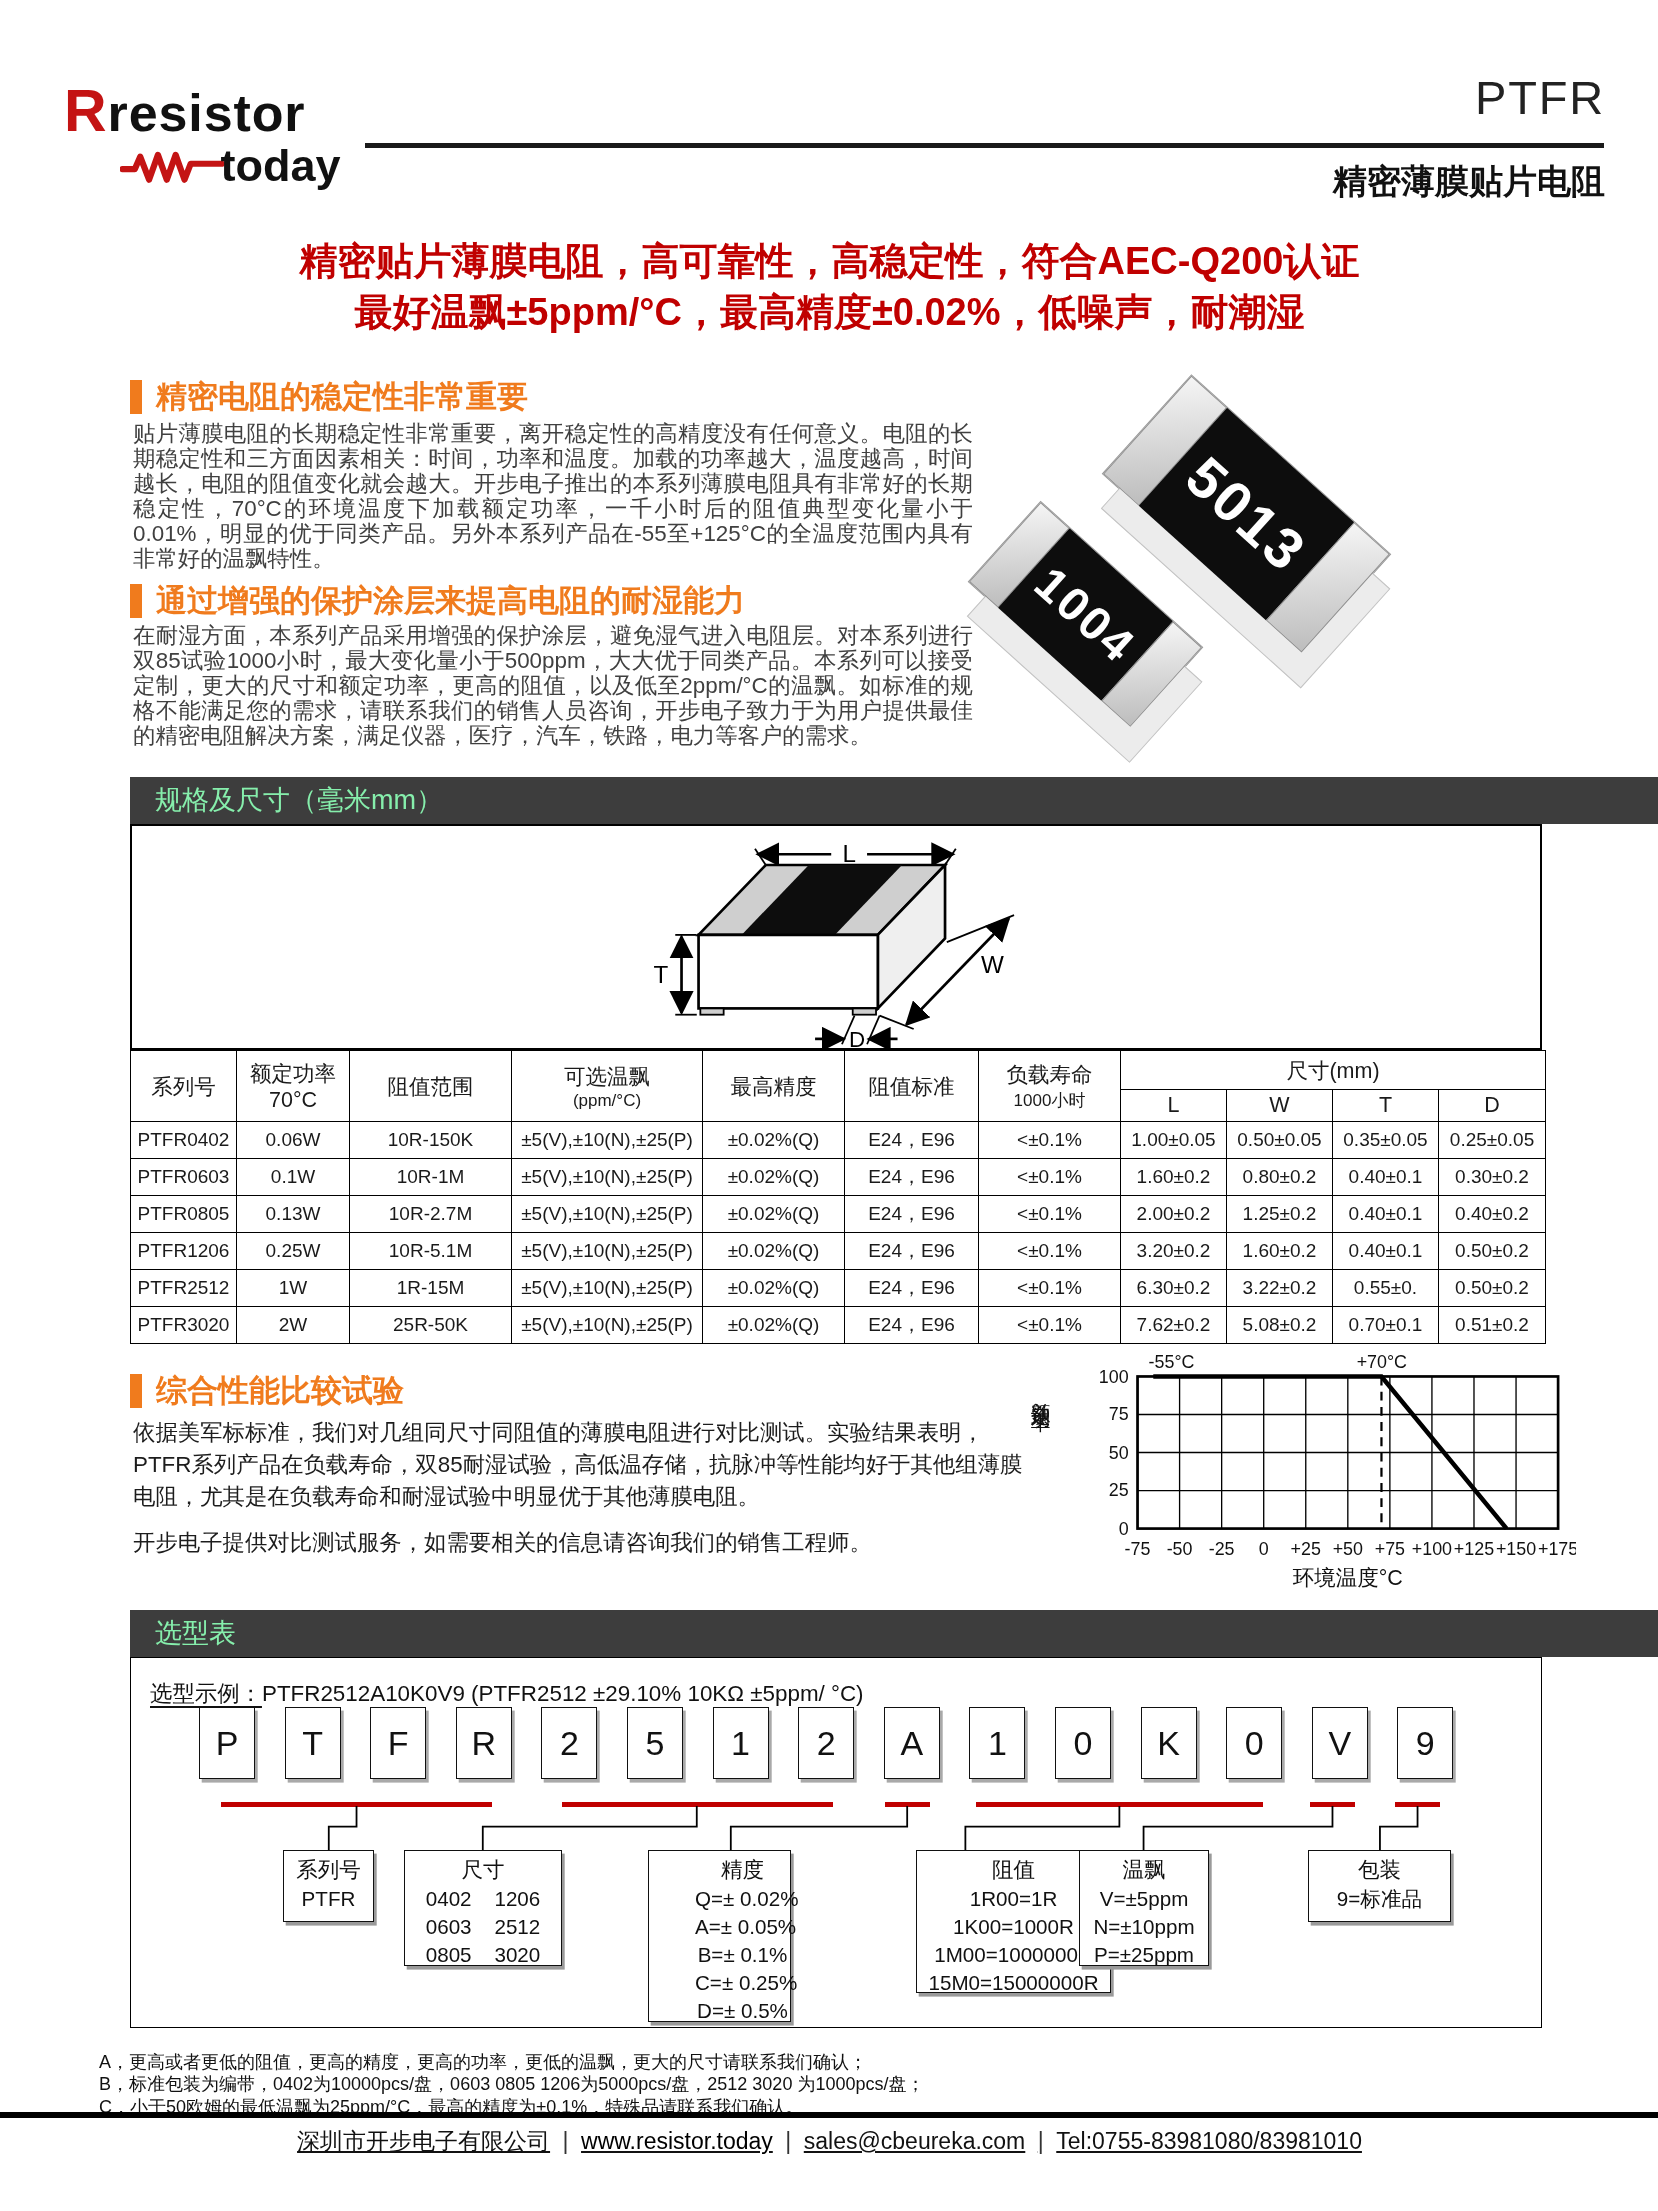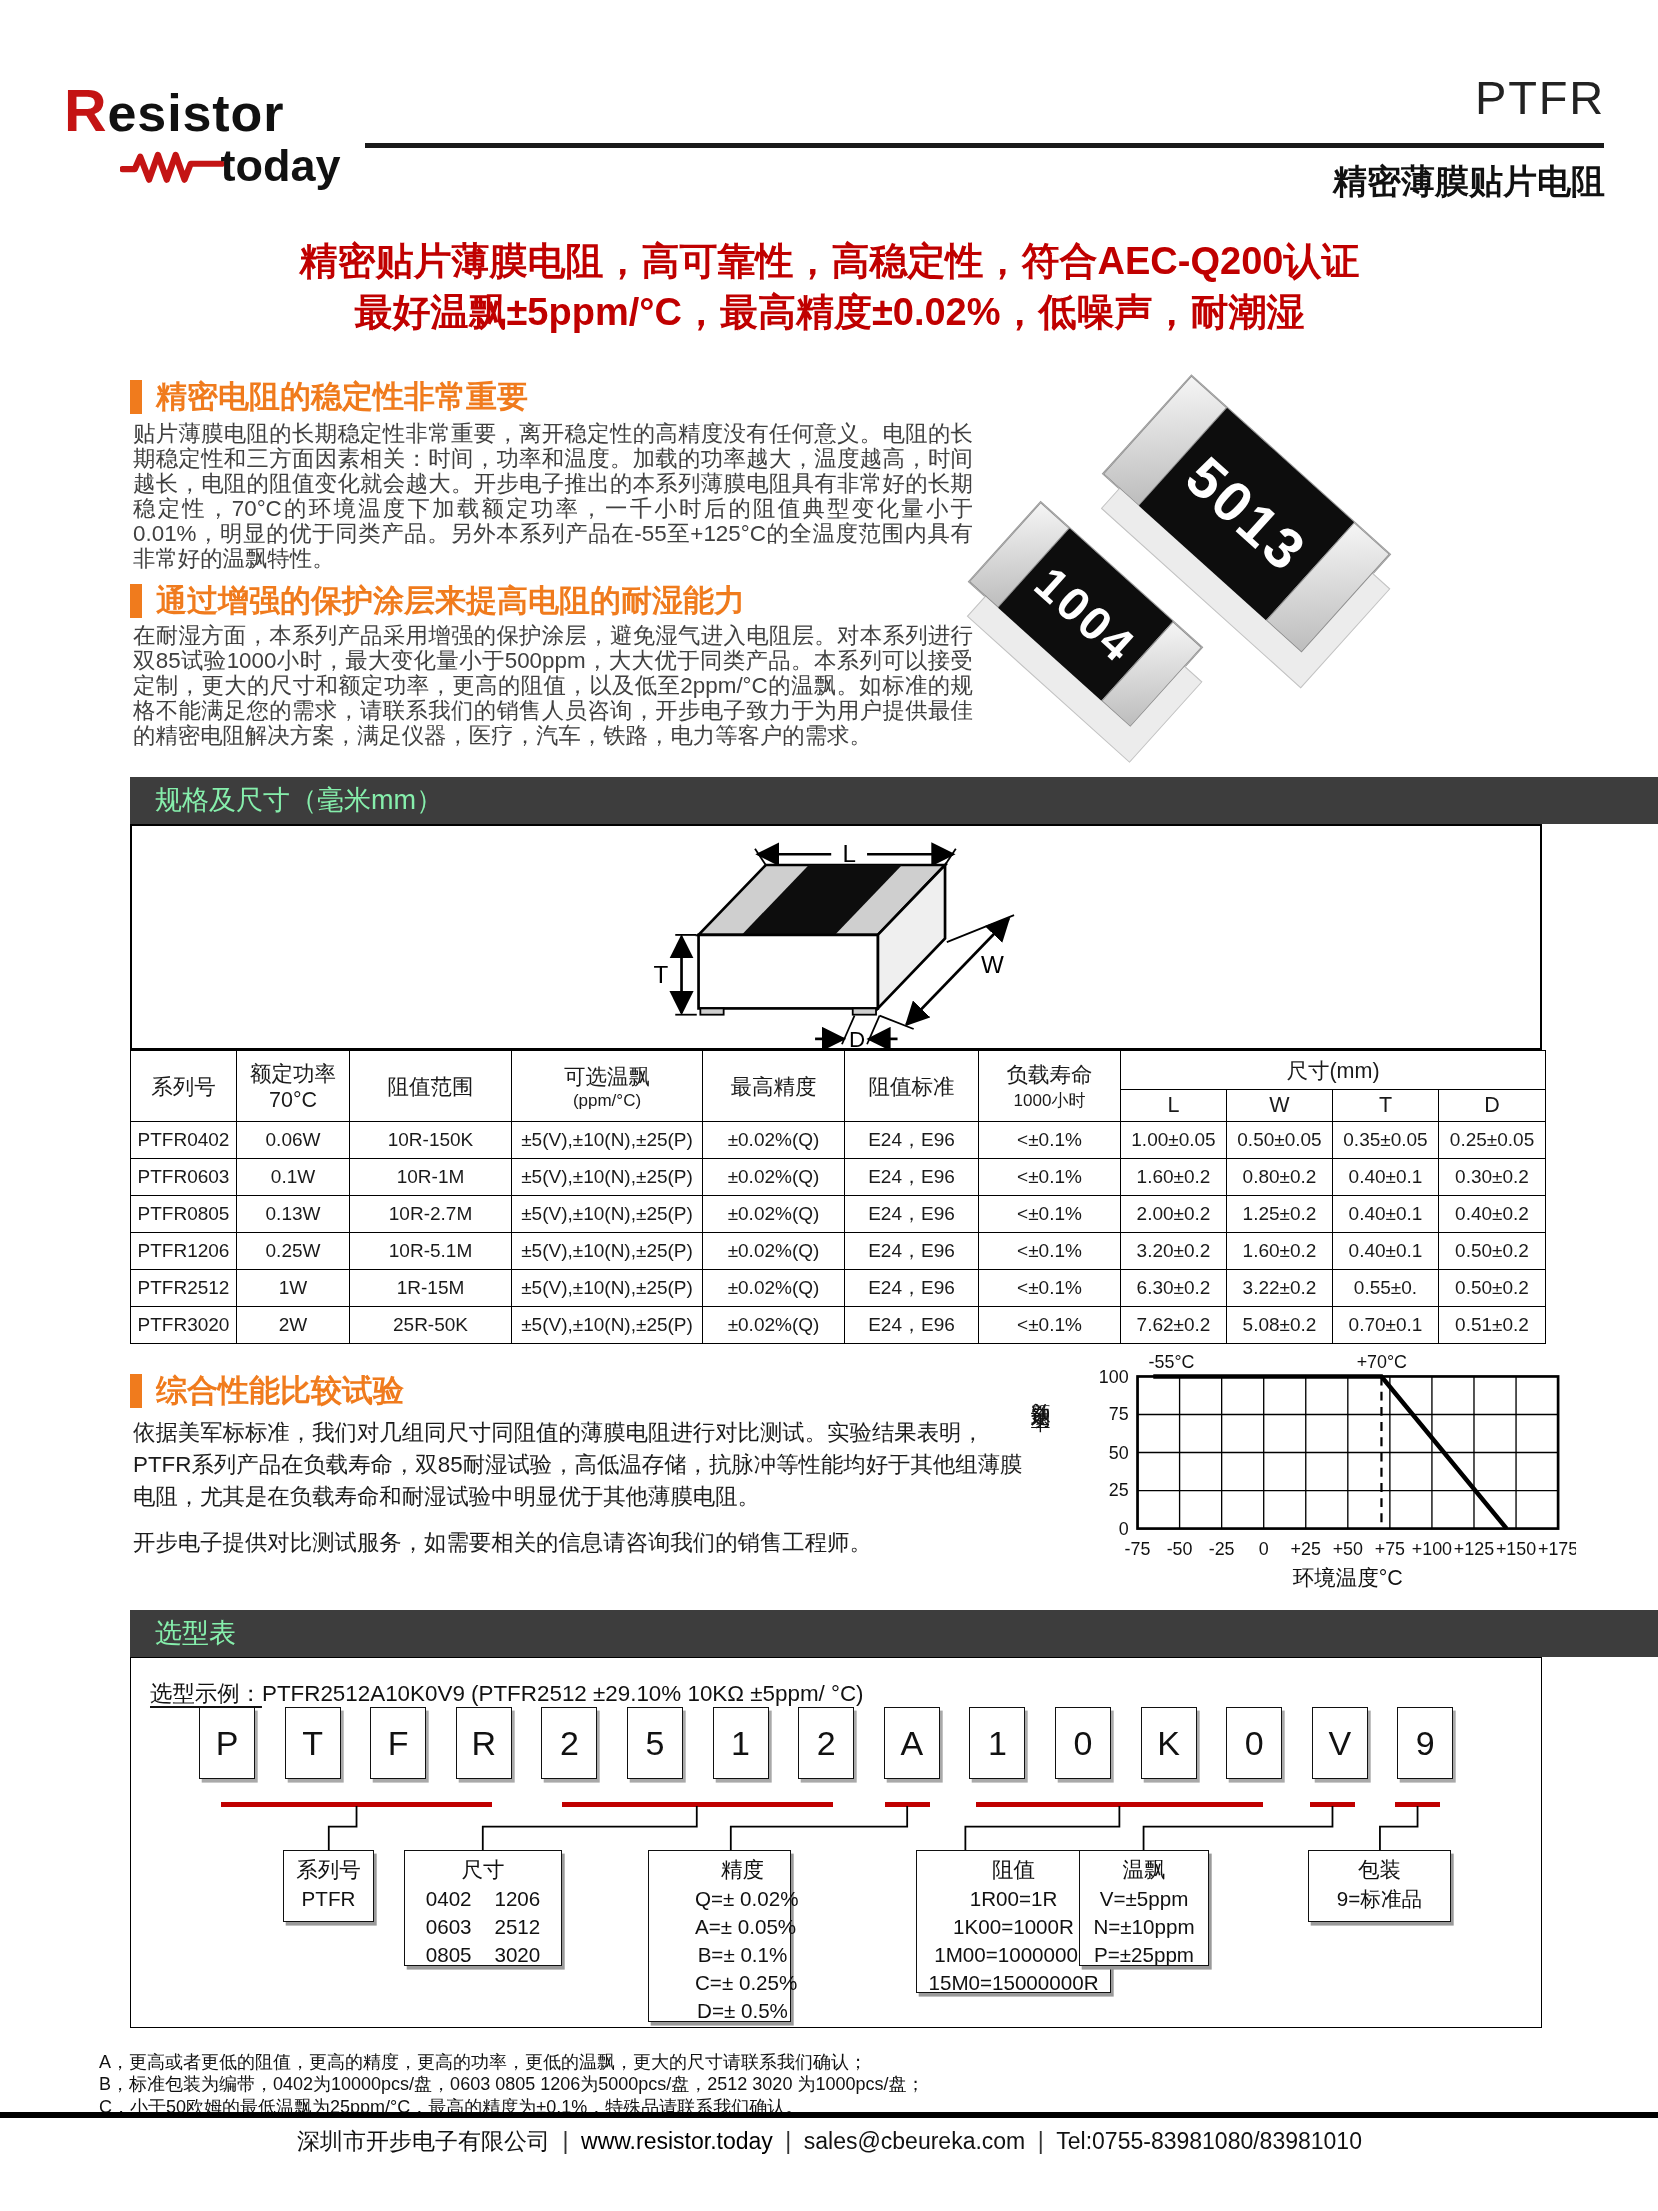--- a/index.html
+++ b/index.html
@@ -81,32 +81,32 @@
   .redline { top:1802px; height:4.5px; background:#c00000; position:absolute; }
   .group-box { position:absolute; border:1.8px solid #111; background:#fff;
     box-shadow:2.7px 3.6px 0 #9a9a9a; text-align:center; }
   .gb-title { font-size:21.5px; color:#111; margin-top:5.4px; line-height:29px; }
   .gb-line { font-size:20.6px; color:#111; line-height:28px; white-space:pre; }
 
   
   .notes { left:99px; top:2051px; font-size:18px; line-height:22.4px; color:#111; }
   .footer-rule { left:0; top:2112px; width:1659px; height:6.3px; background:#000; }
   .footer { left:0; top:2126px; width:1659px; display:flex; justify-content:center;
-    align-items:center; gap:12.5px; font-size:23px; color:#111; }
+    align-items:center; gap:12.5px; font-size:23px; color:#111;text-decoration:underline; }
   .footer .site { color:#000000; }
   .footer .sep { color:#333; font-size:23px; }
   a { text-decoration:none; color:inherit; }
 </style>
 </head>
 <body>
 
 <div class="page">
 
   <div class="abs logo">
-    <div class="logo-line1"><span class="logo-r">R</span><span>esistor</span></div>
+    <div class="logo-line1"><span class="logo-r">R</span><span>resistor</span></div>
     <div class="logo-line2">
       <svg width="106" height="39" viewBox="0 0 118 44">
         <polyline points="2,26 16,26 22,12 32,38 42,10 52,38 62,10 72,38 79,20 114,20" fill="none" stroke="#c41414" stroke-width="7" stroke-linecap="round" stroke-linejoin="round"></polyline>
       </svg>
       <span class="logo-word">today</span>
     </div>
   </div>
   <div class="abs ptfr-title">PTFR</div>
   <div class="abs header-rule"></div>
   <div class="abs header-subtitle">精密薄膜贴片电阻</div>

